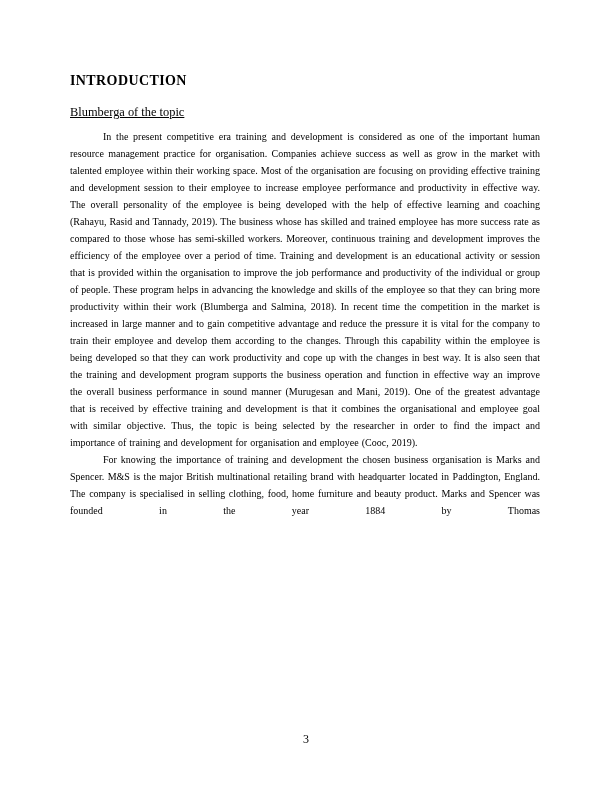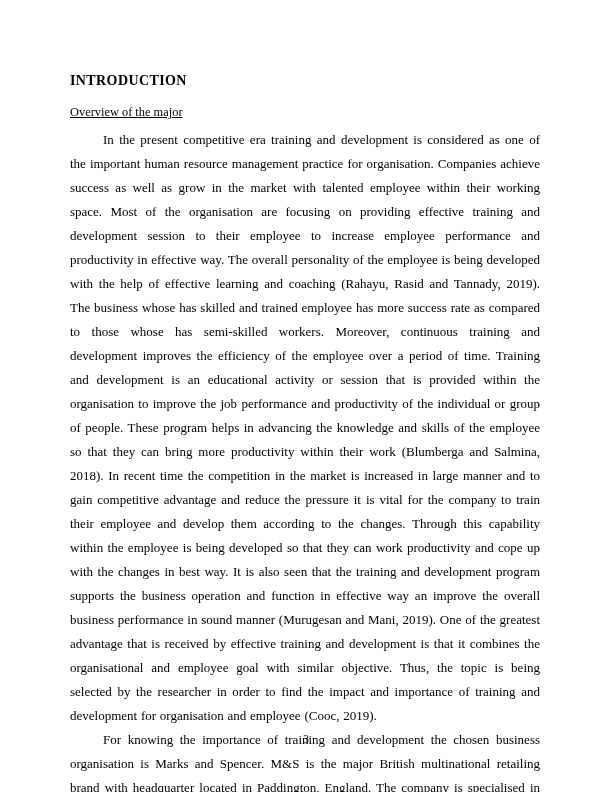--- a/index.html
+++ b/index.html
@@ -32,22 +32,22 @@
     font-size: 12.4px;
     font-weight: normal;
     text-decoration: underline;
     margin: 0 0 8px 0;
     padding: 0;
   }
   .section-heading.second {
     margin-top: 11px;
   }
   .body-para {
-    font-size: 13px;
-    line-height: 24px;
+    font-size: 10px;
+    line-height: 17px;
     text-align: justify;
     text-indent: 33px;
     margin: 0 0 0 0;
     word-spacing: 0.5px;
   }
   .body-para.continued {
     text-align-last: justify;
   }
   .page-number {
     position: absolute;
@@ -58,21 +58,21 @@
     font-size: 12px;
   }
 </style>
 </head>
 <body>
 
 <div class="page">
 
   <h1 class="doc-title">INTRODUCTION</h1>
 
-  <h2 class="section-heading">Overview of the major</h2>
+  <h2 class="section-heading">Blumberga of the topic</h2>
 
   <p class="body-para">In the present competitive era training and development is considered as one of the important human resource management practice for organisation. Companies achieve success as well as grow in the market with talented employee within their working space. Most of the organisation are focusing on providing effective training and development session to their employee to increase employee performance and productivity in effective way. The overall personality of the employee is being developed with the help of effective learning and coaching (Rahayu, Rasid and Tannady, 2019). The business whose has skilled and trained employee has more success rate as compared to those whose has semi-skilled workers. Moreover, continuous training and development improves the efficiency of the employee over a period of time. Training and development is an educational activity or session that is provided within the organisation to improve the job performance and productivity of the individual or group of people.  These program helps in advancing the knowledge and skills of the employee so that they can bring more productivity within their work (Blumberga and Salmina, 2018). In recent time the competition in the market is increased in large manner and to gain competitive advantage and reduce the pressure it is vital for the company to train their employee and develop them according to the changes. Through this capability within the employee is being developed so that they can work productivity and cope up with the changes in best way. It is also seen that the training and development program supports the business operation and function in effective way an improve the overall business performance in sound manner (Murugesan and Mani, 2019). One of the greatest advantage that is received by effective training and development is that it combines the organisational and employee goal with similar objective. Thus, the topic is being selected by the researcher in order to find the impact and importance of training and development for organisation and employee (Cooc, 2019).</p>
 
 
   <p class="body-para continued">For knowing the importance of training and development the chosen business organisation is Marks and Spencer. M&amp;S is the major British multinational retailing brand with headquarter located in Paddington, England. The company is specialised in selling clothing, food, home furniture and beauty product. Marks and Spencer was founded in the year 1884 by Thomas</p>
 
   <div class="page-number">3</div>
 
 </div>
 

